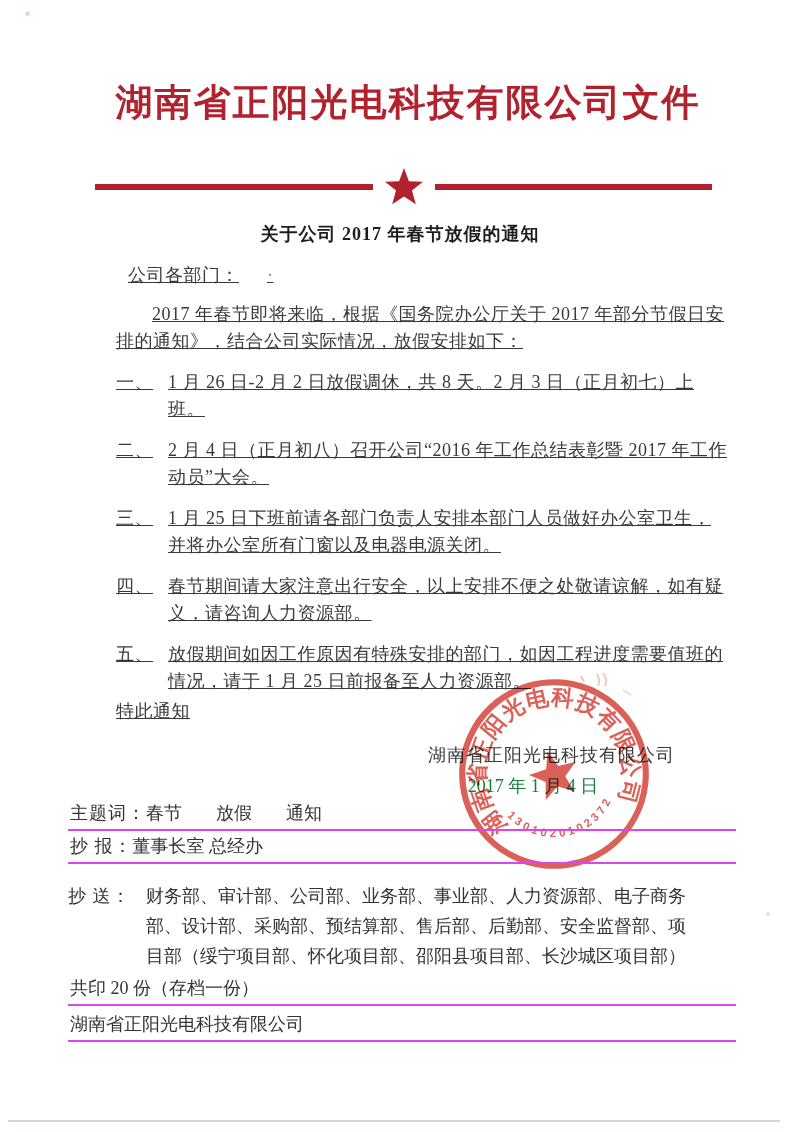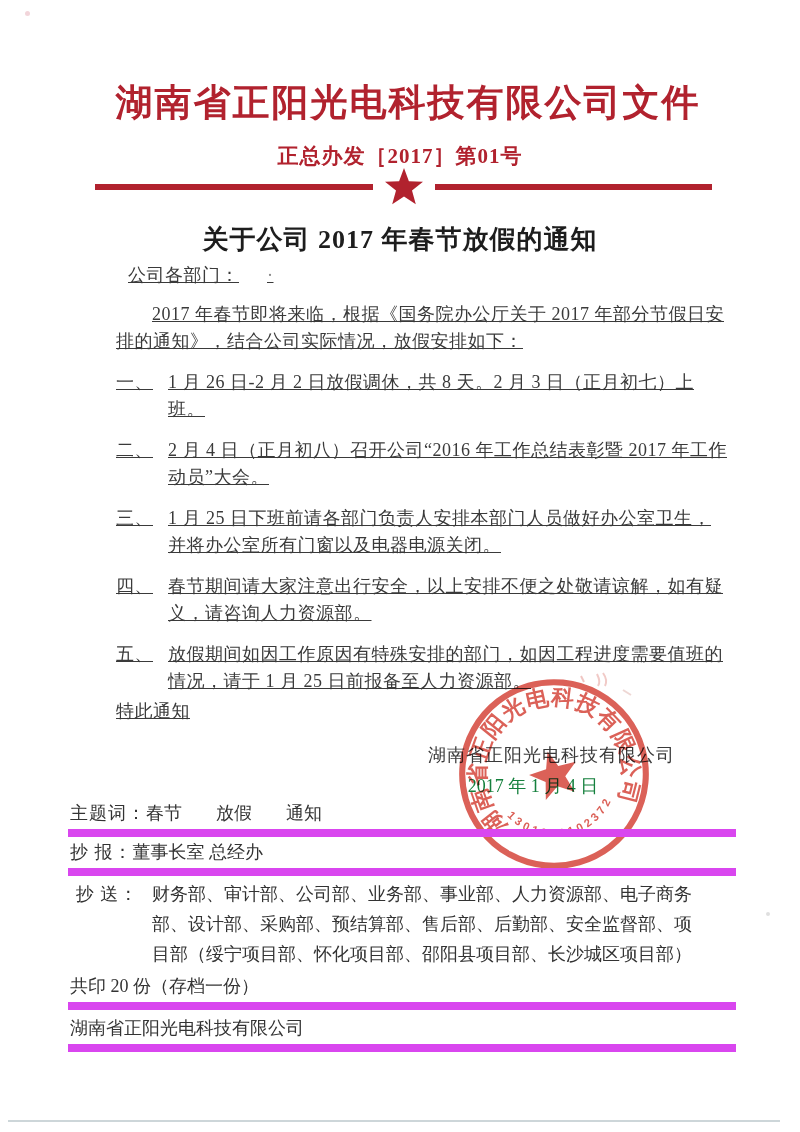--- a/index.html
+++ b/index.html
@@ -30,21 +30,21 @@
   .divider{
     position:absolute;top:166px;left:95px;width:617px;height:42px;
     display:flex;align-items:center;
   }
   .divider .seg{flex:1;height:6px;background:#b1222e;}
   .divider .star-wrap{width:44px;height:42px;margin:0 9px;flex:none;}
   
   .notice-title{
     position:absolute;top:222px;left:0;width:100%;
     text-align:center;
-    font-size:26px;font-weight:bold;
+    font-size:18px;font-weight:bold;
     letter-spacing:1px;
     color:#1d1d1d;
   }
   .doc-body{
     position:absolute;top:262px;left:116px;width:612px;
     font-size:18px;line-height:27.5px;color:#3a3a3a;
     letter-spacing:0.5px;
     text-decoration:underline;
   }
   .salutation{margin-left:12px;}
@@ -69,41 +69,40 @@
     opacity:.85;
     mix-blend-mode:multiply;
     pointer-events:none;
   }
   .pen-mark{position:absolute;pointer-events:none;}
   
   .footer{
     position:absolute;left:68px;top:798px;width:668px;
     font-size:18px;line-height:30px;color:#333;
   }
-  .f-row{border-bottom:8px solid #d946ef;padding:0 2px 1px 2px;}
+  .f-row{border-bottom:2px solid #d946ef;padding:0 2px 1px 2px;}
   .f-label{letter-spacing:1px;}
   .subject-terms span{margin-right:34px;}
-  .cc-send{display:flex;border-bottom:none;padding-top:3px;text-align:center;}
+  .cc-send{display:flex;border-bottom:none;padding-top:17px;}
   .cc-send .f-label{flex:none;width:78px;}
   .cc-send .cc-send-text{width:552px;}
   .print-count{padding-top:2px;}
   .issue-row{display:flex;justify-content:space-between;padding-top:3px;}
   .page-edge{
     position:absolute;left:8px;right:20px;top:1120px;height:2px;
     background:#cdd6d9;
   }
   .dot-mark{position:absolute;border-radius:50%;}
 </style>
 </head>
 <body>
 
 <div class="page">
 
   <div class="org-title">湖南省正阳光电科技有限公司文件</div>
-  <div class="doc-number">正总办发［2017］第01号</div>
 
   <div class="divider">
     <div class="seg"></div>
     <div class="star-wrap">
       <svg width="44" height="42" viewBox="0 0 44 42">
         <polygon points="22,2 26.9,15.2 41,15.8 30,24.6 33.8,38.2 22,30.4 10.2,38.2 14,24.6 3,15.8 17.1,15.2" fill="#b1222e"></polygon>
       </svg>
     </div>
     <div class="seg"></div>
   </div>

